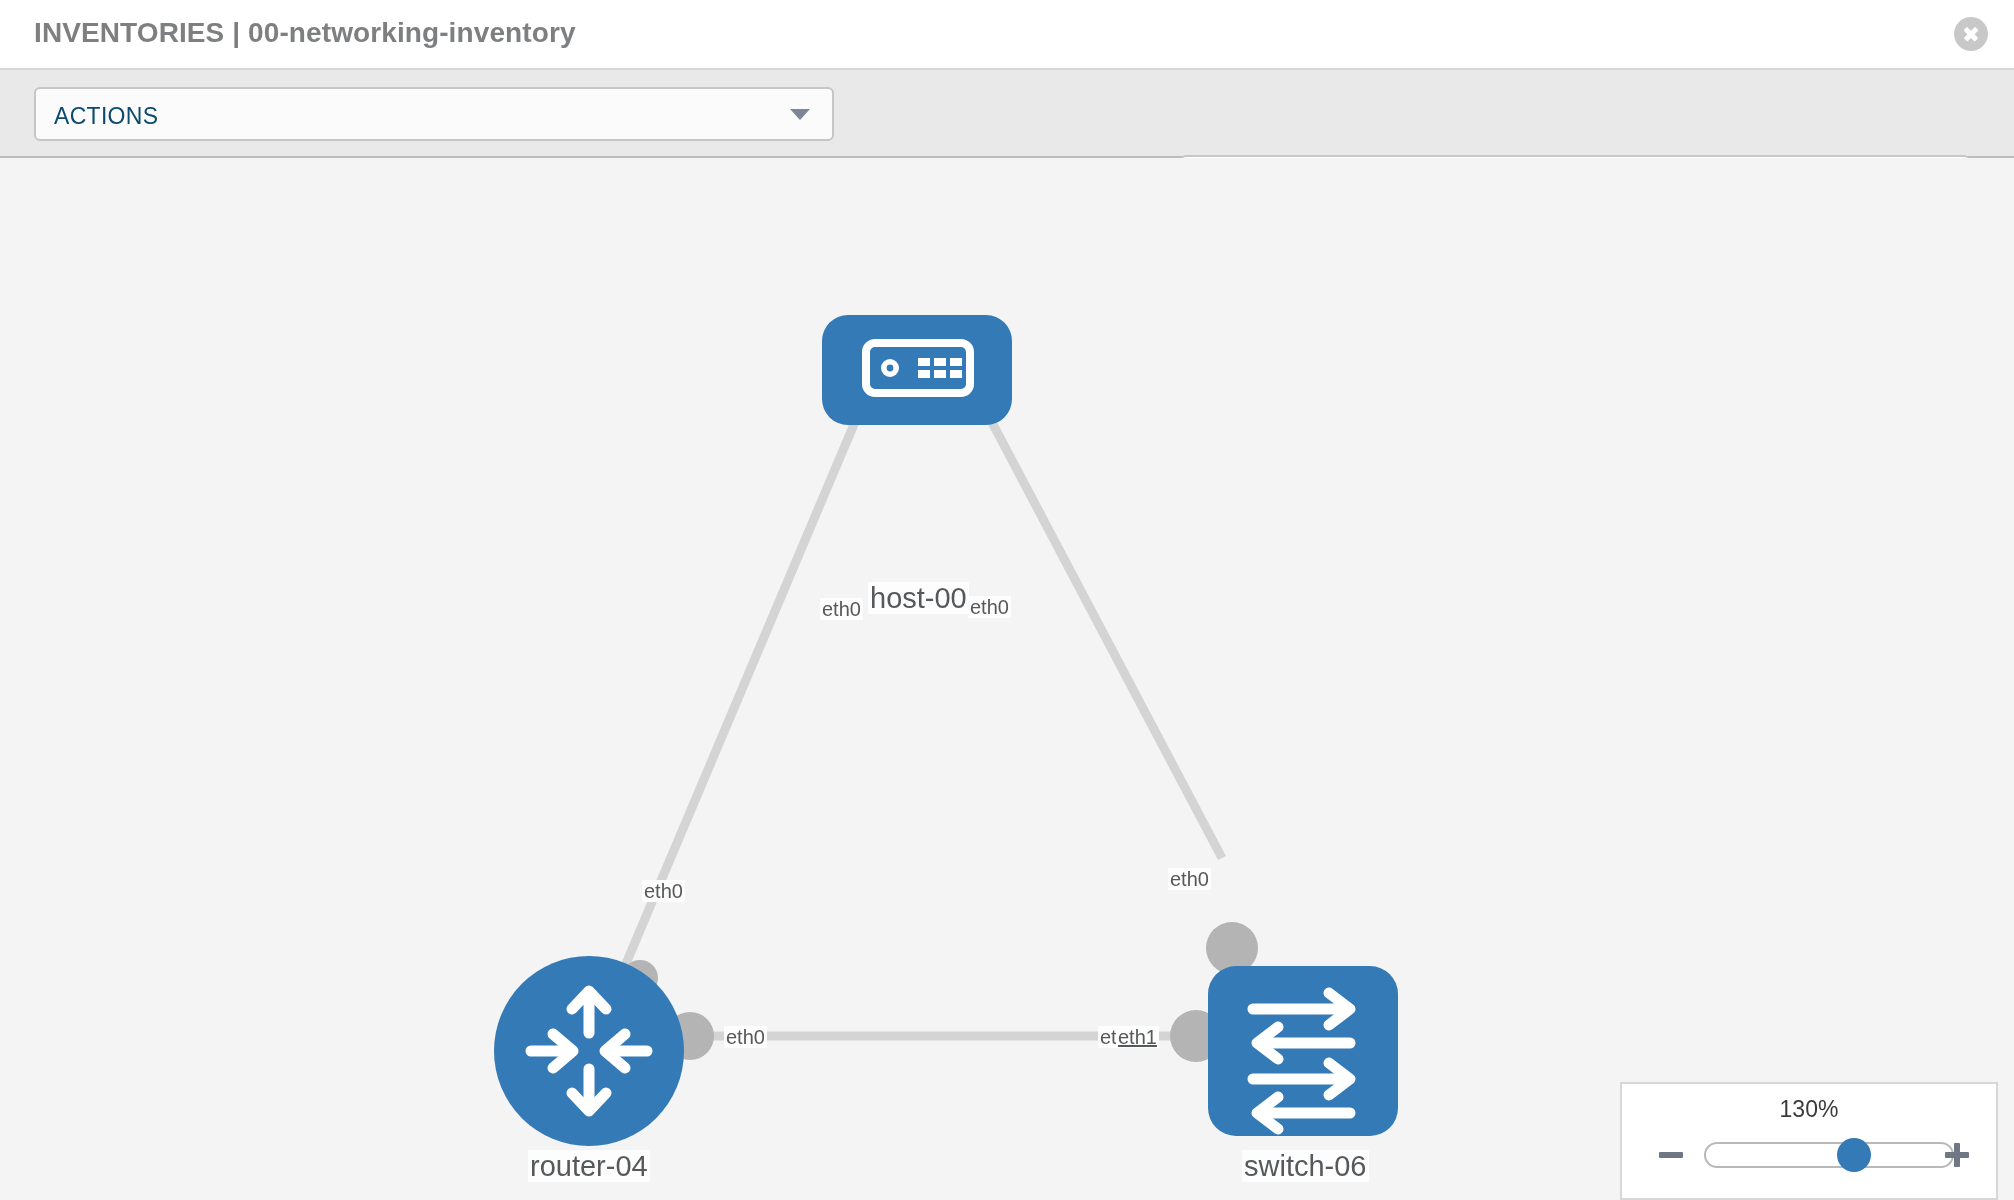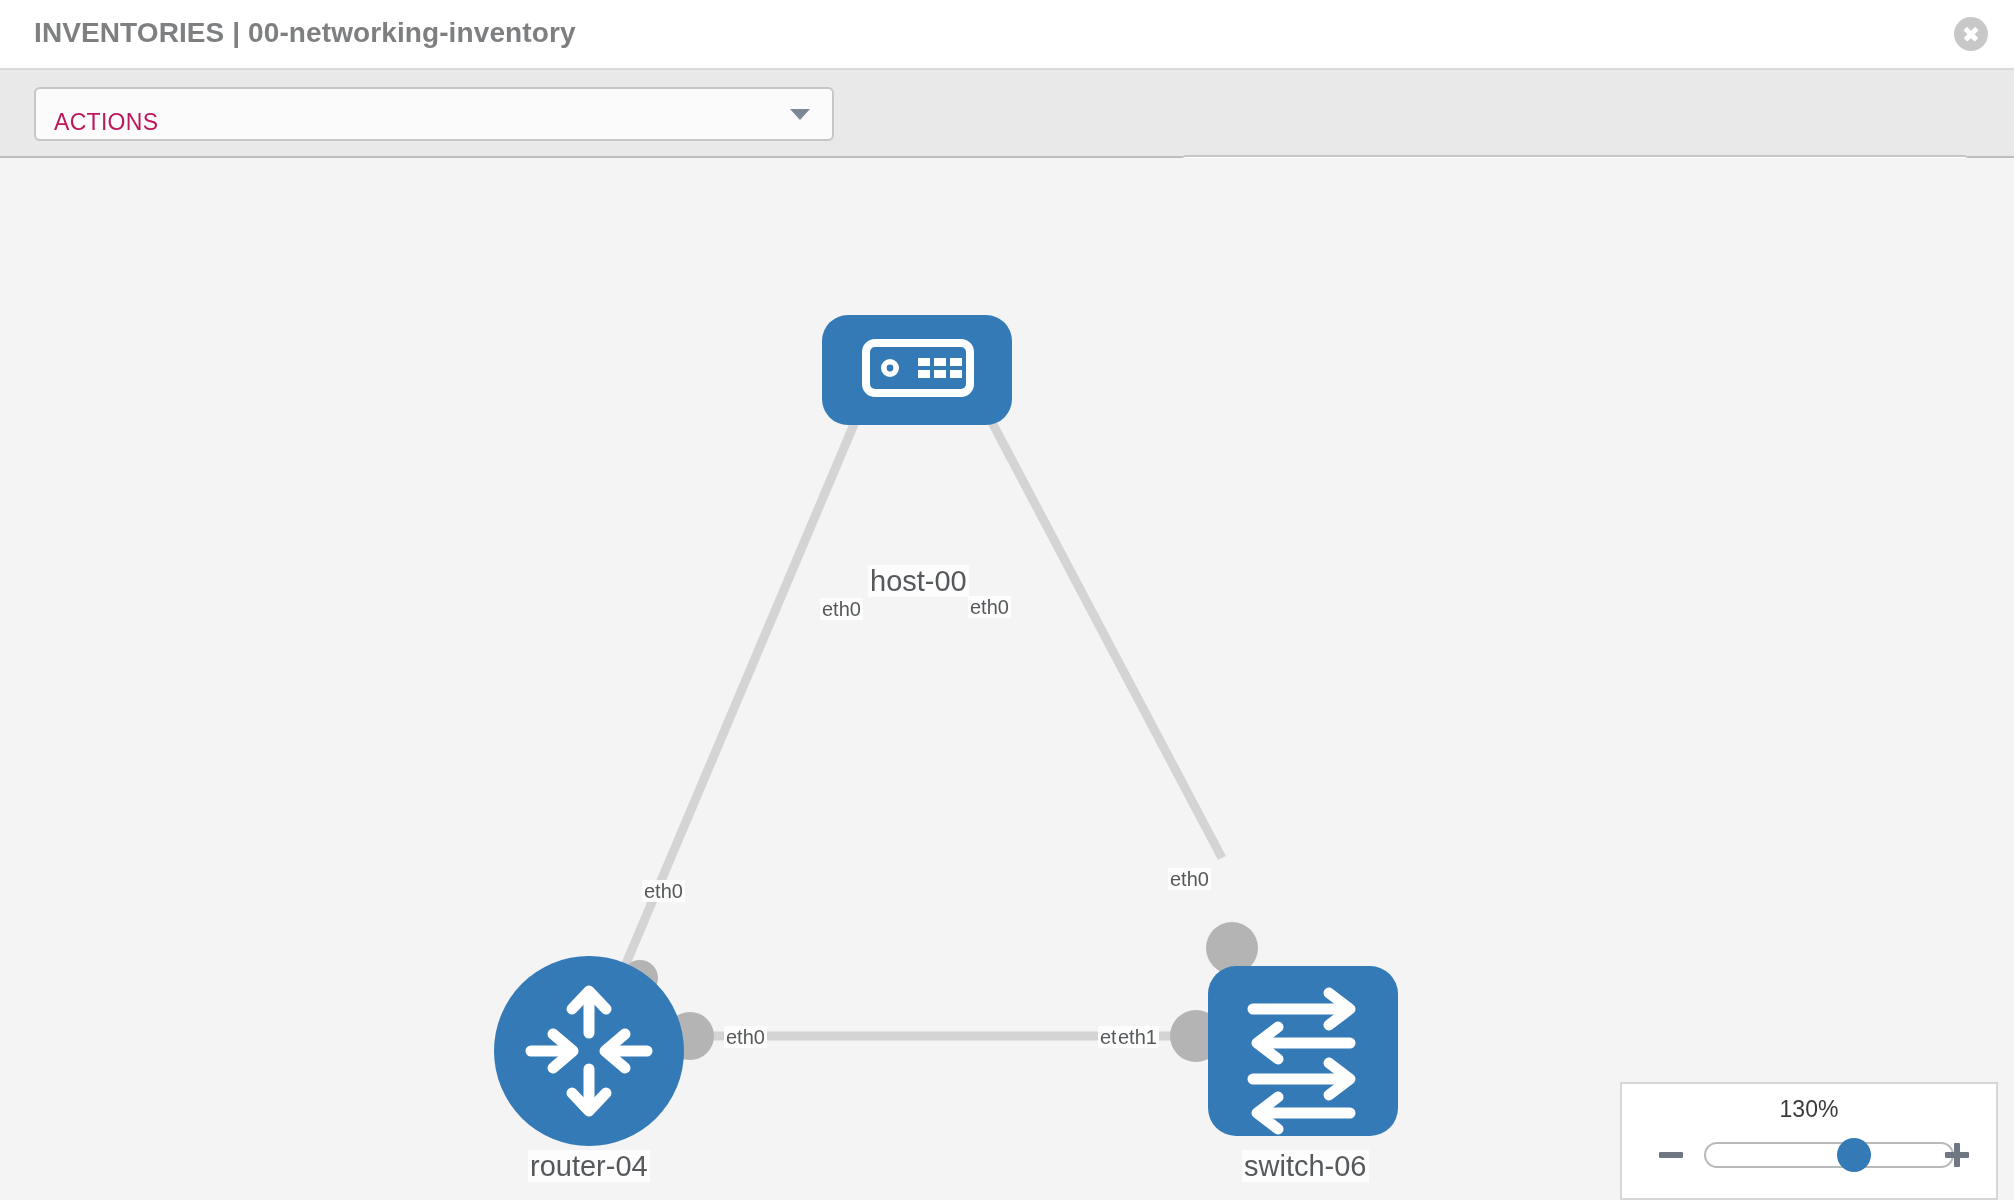--- a/index.html
+++ b/index.html
@@ -79,23 +79,23 @@
     width: 800px;
     height: 54px;
     background: #fbfbfb;
     border: 2px solid #c6c6c6;
     border-radius: 6px;
     cursor: pointer;
   }
   .actions-select .label {
     position: absolute;
     left: 18px;
-    top: 20px;
+    top: 14px;
     font-size: 23px;
-    color: #be185d;
+    color: #0c4a6e;
     letter-spacing: 0.3px;
   }
   .caret {
     position: absolute;
     right: 22px;
     top: 50%;
     margin-top: -5px;
     width: 0; height: 0;
     border-left: 10px solid transparent;
     border-right: 10px solid transparent;
@@ -345,23 +345,23 @@
     <div class="nlabel iface" style="left:968px; top:438px;">eth0</div>
 
     <div class="nlabel iface" style="left:642px; top:722px;">eth0</div>
 
     <div class="nlabel iface" style="left:1168px; top:710px;">eth0</div>
 
     <div class="nlabel iface" style="left:724px; top:868px;">eth0</div>
 
     <div class="nlabel iface" style="left:1098px; top:868px;">eth0</div>
 
-    <div class="nlabel iface" style="left:1116px; top:868px;">eth1</div>
-
-    <div class="nlabel node-name" style="left:868px; top:407px;">host-00</div>
+    <div class="nlabel iface" style="left:1116px; top:868px;text-decoration:underline;">eth1</div>
+
+    <div class="nlabel node-name" style="left:868px; top:424px;">host-00</div>
 
     <div class="nlabel node-name" style="left:528px; top:992px;">router-04</div>
 
     <div class="nlabel node-name" style="left:1242px; top:992px;">switch-06</div>
 
     <div class="zoom-panel" style="left:1620px; top:924px;">
       <div class="zoom-value">130%</div>
       <div class="zoom-row">
         <div class="zoom-minus"></div>
         <div class="zoom-track">

